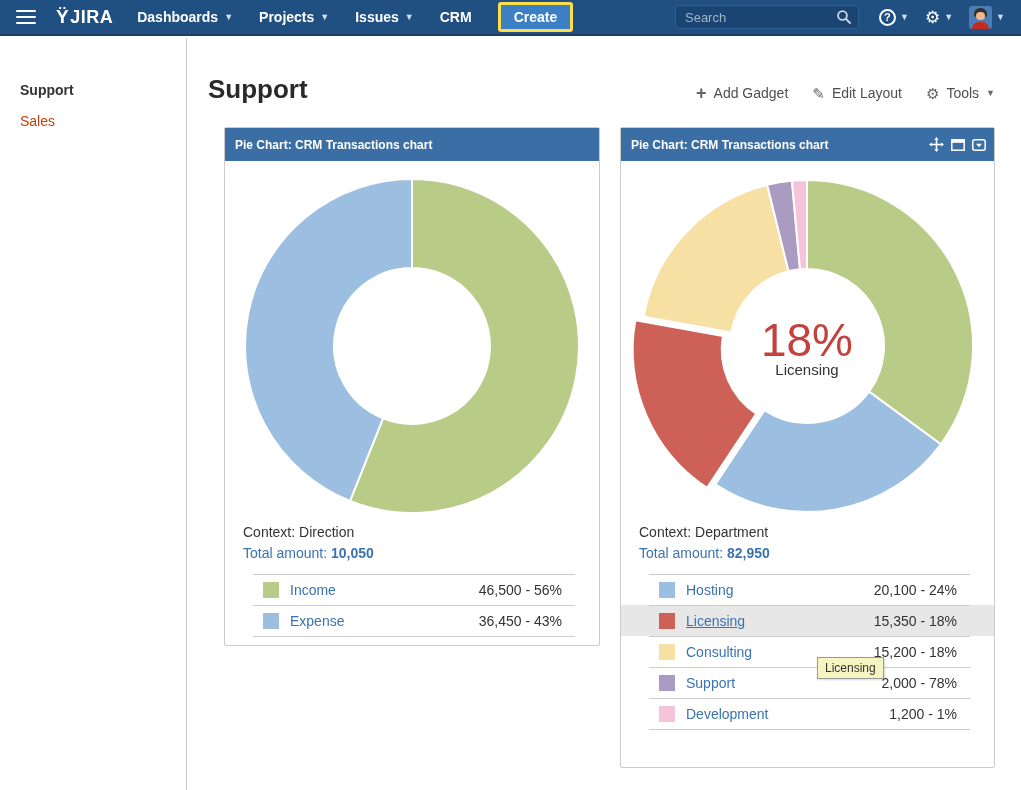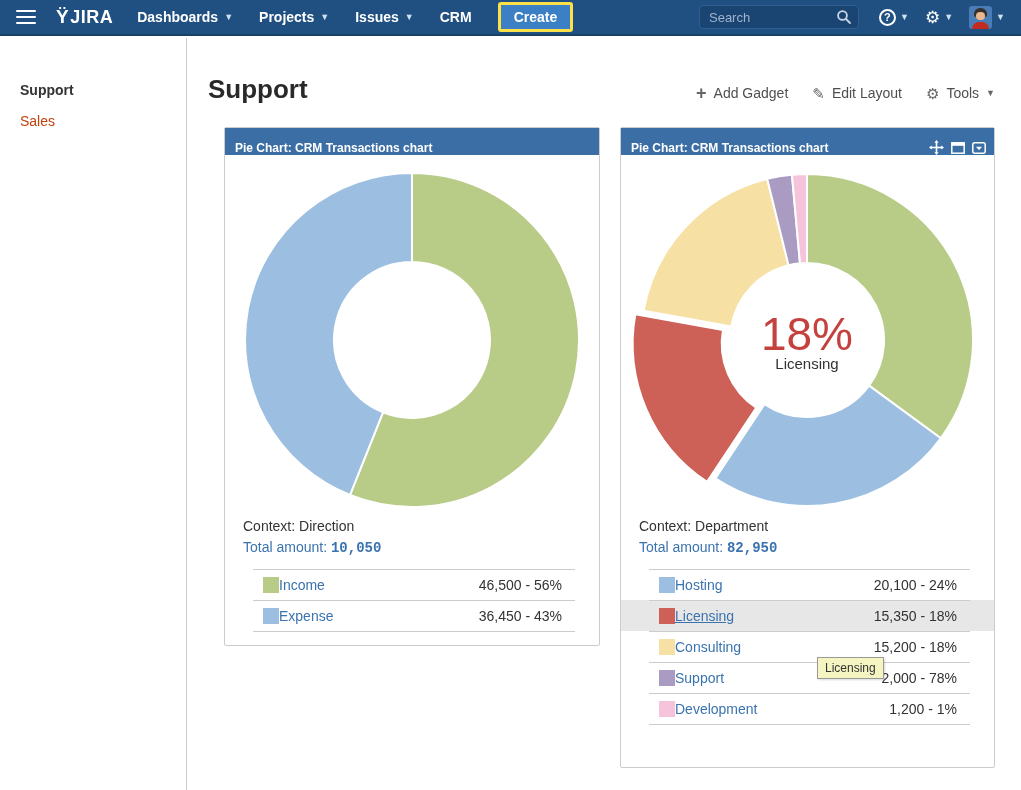--- a/index.html
+++ b/index.html
@@ -9,21 +9,21 @@
   .navbar { position:absolute; top:0; left:0; width:1021px; height:36px; background:#205081; border-bottom:2px solid #1a4068; display:flex; align-items:center; padding:0 16px; z-index:50; }
   .hamburger { width:20px; height:14px; display:flex; flex-direction:column; justify-content:space-between; margin-right:20px; cursor:pointer; }
   .hamburger span { display:block; height:2px; background:#fff; border-radius:1px; }
   .logo { color:#fff; font-weight:bold; font-size:18px; letter-spacing:.5px; margin-right:24px; display:flex; align-items:center; gap:1px; }
   .logo .charlie { font-size:19px; }
   .nav-item { color:#fff; font-size:14px; font-weight:bold; margin-right:26px; display:flex; align-items:center; gap:6px; cursor:pointer; white-space:nowrap; }
   .caret { font-size:9px; color:#d4e0ee; line-height:1; }
   .create-btn { background:#3b7fc4; border:3px solid #fde047; color:#fff; font-weight:bold; font-size:14px; padding:4px 13px; border-radius:3px; cursor:pointer; font-family:"Liberation Sans",sans-serif; }
   .nav-right { margin-left:auto; display:flex; align-items:center; }
   .search-wrap { position:relative; margin-right:20px; }
-  .search-input { width:160px; height:24px; background:#1a4472; border:1px solid #2f5e92; border-radius:4px; color:#d7e1ed; padding:0 28px 0 9px; font-size:13px; font-family:"Liberation Sans",sans-serif; }
+  .search-input { width:184px; height:24px; background:#1a4472; border:1px solid #2f5e92; border-radius:4px; color:#d7e1ed; padding:0 28px 0 9px; font-size:13px; font-family:"Liberation Sans",sans-serif; }
   .search-input::placeholder { color:#9fb4cd; opacity:1; }
   .search-glass { position:absolute; right:7px; top:4px; }
   .navicon-group { display:flex; align-items:center; gap:4px; margin-right:16px; cursor:pointer; }
   .help-circle { width:17px; height:17px; border:2px solid #fff; border-radius:50%; color:#fff; font-size:11px; font-weight:bold; display:flex; align-items:center; justify-content:center; }
   .gear-glyph { color:#fff; font-size:17px; line-height:1; }
   .avatar { width:23px; height:23px; border-radius:3px; background:#4a7db8; position:relative; overflow:hidden; }
   .avatar .hair { position:absolute; top:2px; left:5px; width:13px; height:9px; background:#37302a; border-radius:6px 6px 2px 2px; }
   .avatar .face { position:absolute; top:6px; left:7px; width:9px; height:8px; background:#e9b88f; border-radius:4px; }
   .avatar .shirt { position:absolute; bottom:-2px; left:3px; width:17px; height:9px; background:#c22c20; border-radius:7px 7px 0 0; }
 
@@ -37,37 +37,37 @@
   .page-title { position:absolute; left:208px; top:74px; font-size:26px; color:#292929; }
   .actions { position:absolute; right:26px; top:84px; display:flex; align-items:center; gap:24px; }
   .action { display:flex; align-items:center; gap:7px; color:#4f4f4f; font-size:14px; cursor:pointer; }
   .action .aicon { color:#666; font-size:15px; line-height:1; }
   .action .acaret { font-size:9px; color:#666; }
 
   
   .card { position:absolute; background:#fff; border:1px solid #ccc; border-radius:2px; }
   #card1 { left:224px; top:127px; width:376px; height:519px; }
   #card2 { left:620px; top:127px; width:375px; height:641px; }
-  .card-header { height:27px; background:#3a6ea5; display:flex; align-items:flex-end; padding:0 8px 0 10px; cursor:move; }
+  .card-header { height:33px; background:#3a6ea5; display:flex; align-items:center; padding:0 8px 0 10px; cursor:move; }
   .card-title { color:#fff; font-size:12px; font-weight:bold; }
   .header-icons { margin-left:auto; display:flex; align-items:center; gap:7px; }
   .hicon { display:flex; cursor:pointer; }
   .donut-svg { display:block; }
   .context-block { padding:5px 0 0 18px; font-size:14px; line-height:21px; }
   .context-line { color:#333; }
   .total-line { color:#3b73af; }
-  .total-line .tval { font-weight:bold;font-family:Liberation Mono, monospace; }
+  .total-line .tval { font-weight:bold; }
 
   .legend { margin-top:10px; position:relative; }
   .legend::after { content:""; display:block; height:1px; background:#ccc; margin:0 24px 0 28px; }
   .legend-row { position:relative; height:31px; display:flex; align-items:center; font-size:14px; }
   .legend-row::before { content:""; position:absolute; left:28px; right:24px; top:0; height:1px; background:#ccc; }
   .legend-row.highlighted { background:#e7e7e7; }
   .swatch { width:16px; height:16px; margin-left:38px; flex:none; }
-  .legend-label { color:#3b73af; cursor:pointer; }
+  .legend-label { margin-left:11px; color:#3b73af; cursor:pointer; }
   .legend-row.highlighted .legend-label { text-decoration:underline; }
   .legend-value { margin-left:auto; margin-right:37px; color:#333; }
 
   .tooltip { position:absolute; left:196px; top:529px; background:#f5f5c2; border:1px solid #999; color:#333; font-size:12px; padding:3px 7px; box-shadow:1px 1px 2px rgba(0,0,0,.15); z-index:20; white-space:nowrap; }
 </style>
 </head>
 <body>
 
 <div class="navbar">
   <div class="hamburger">

